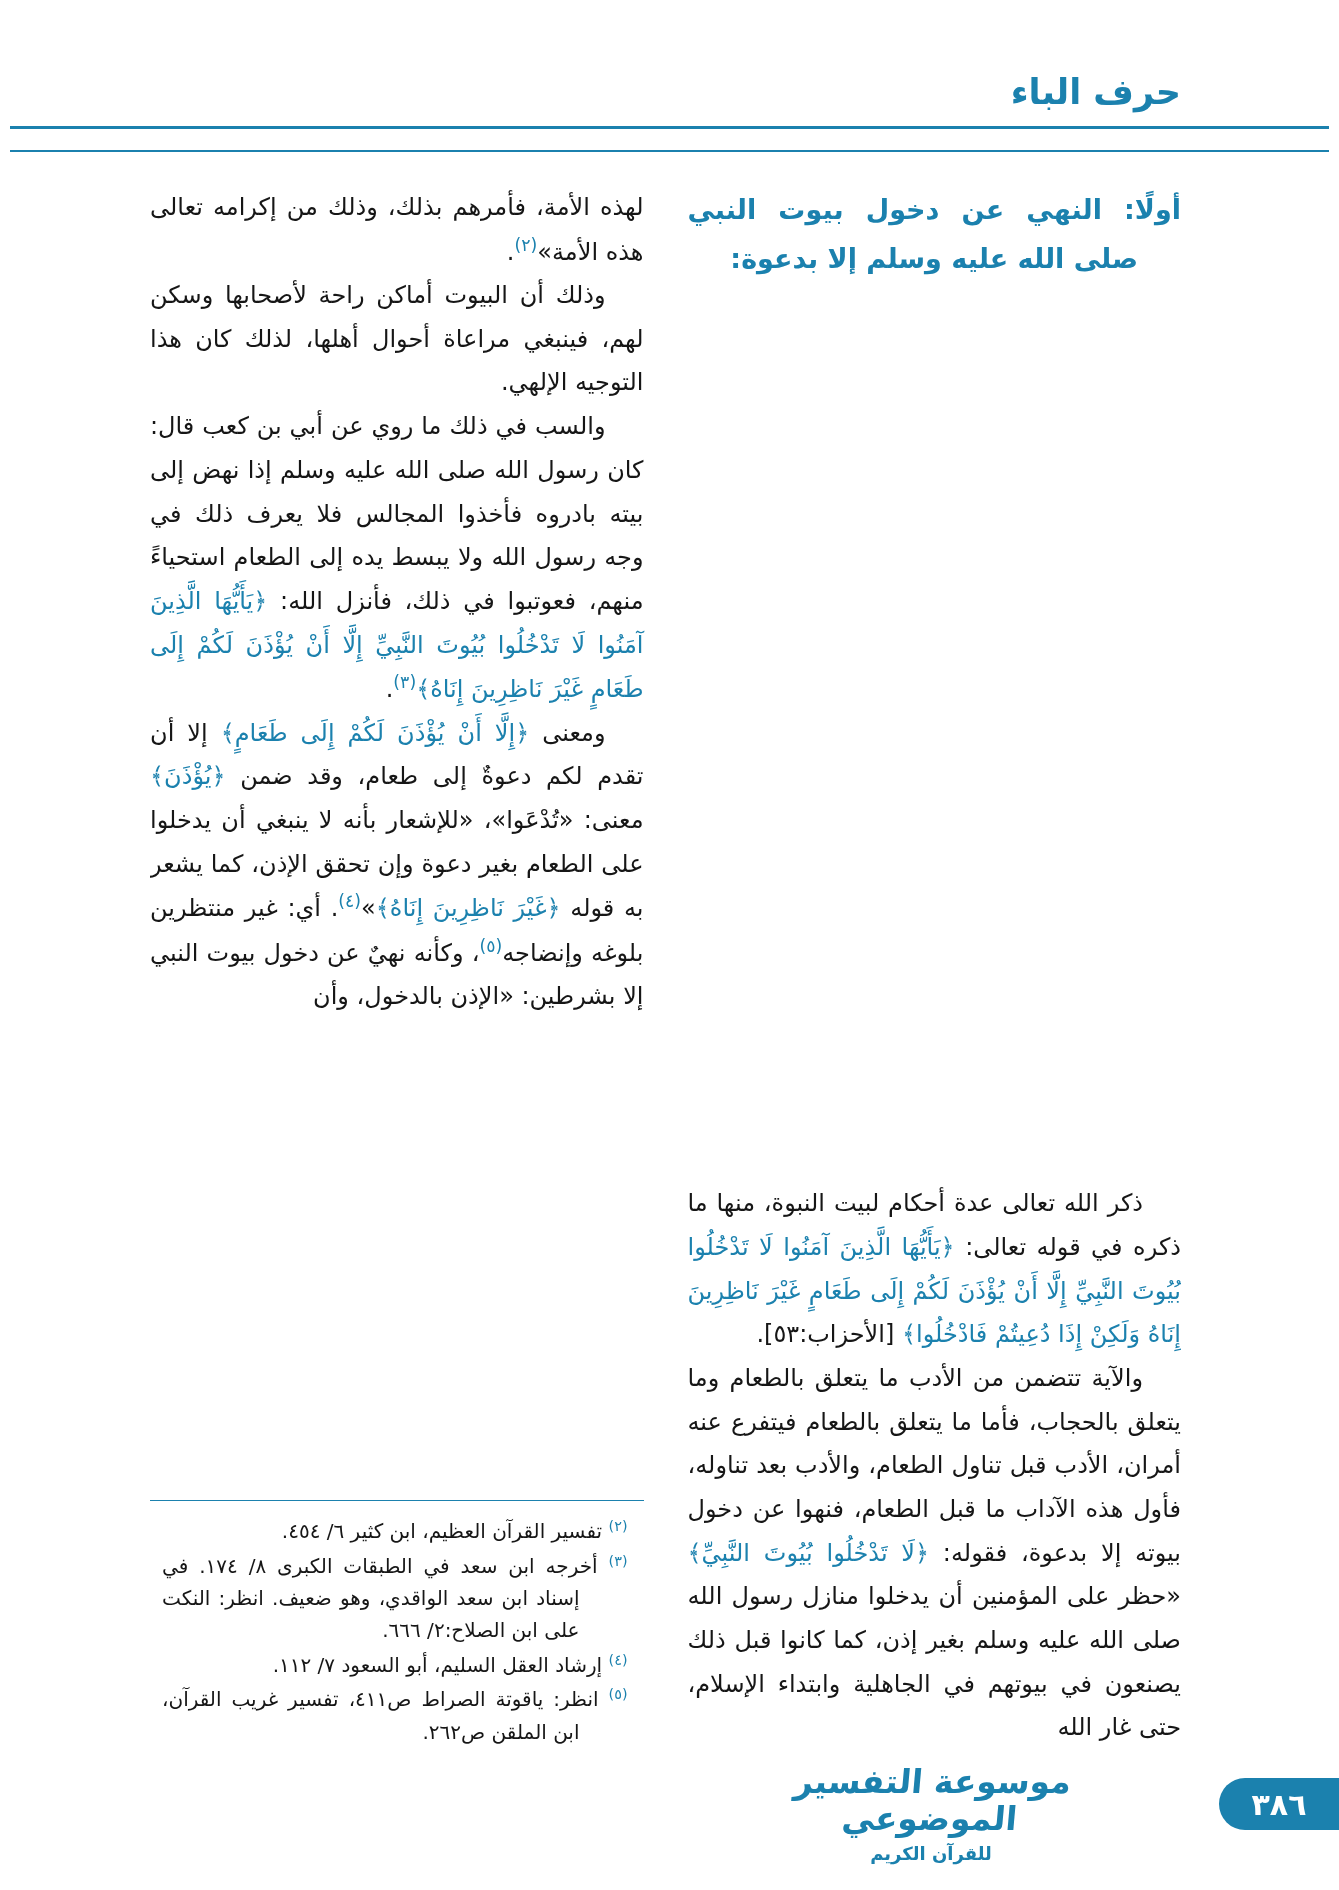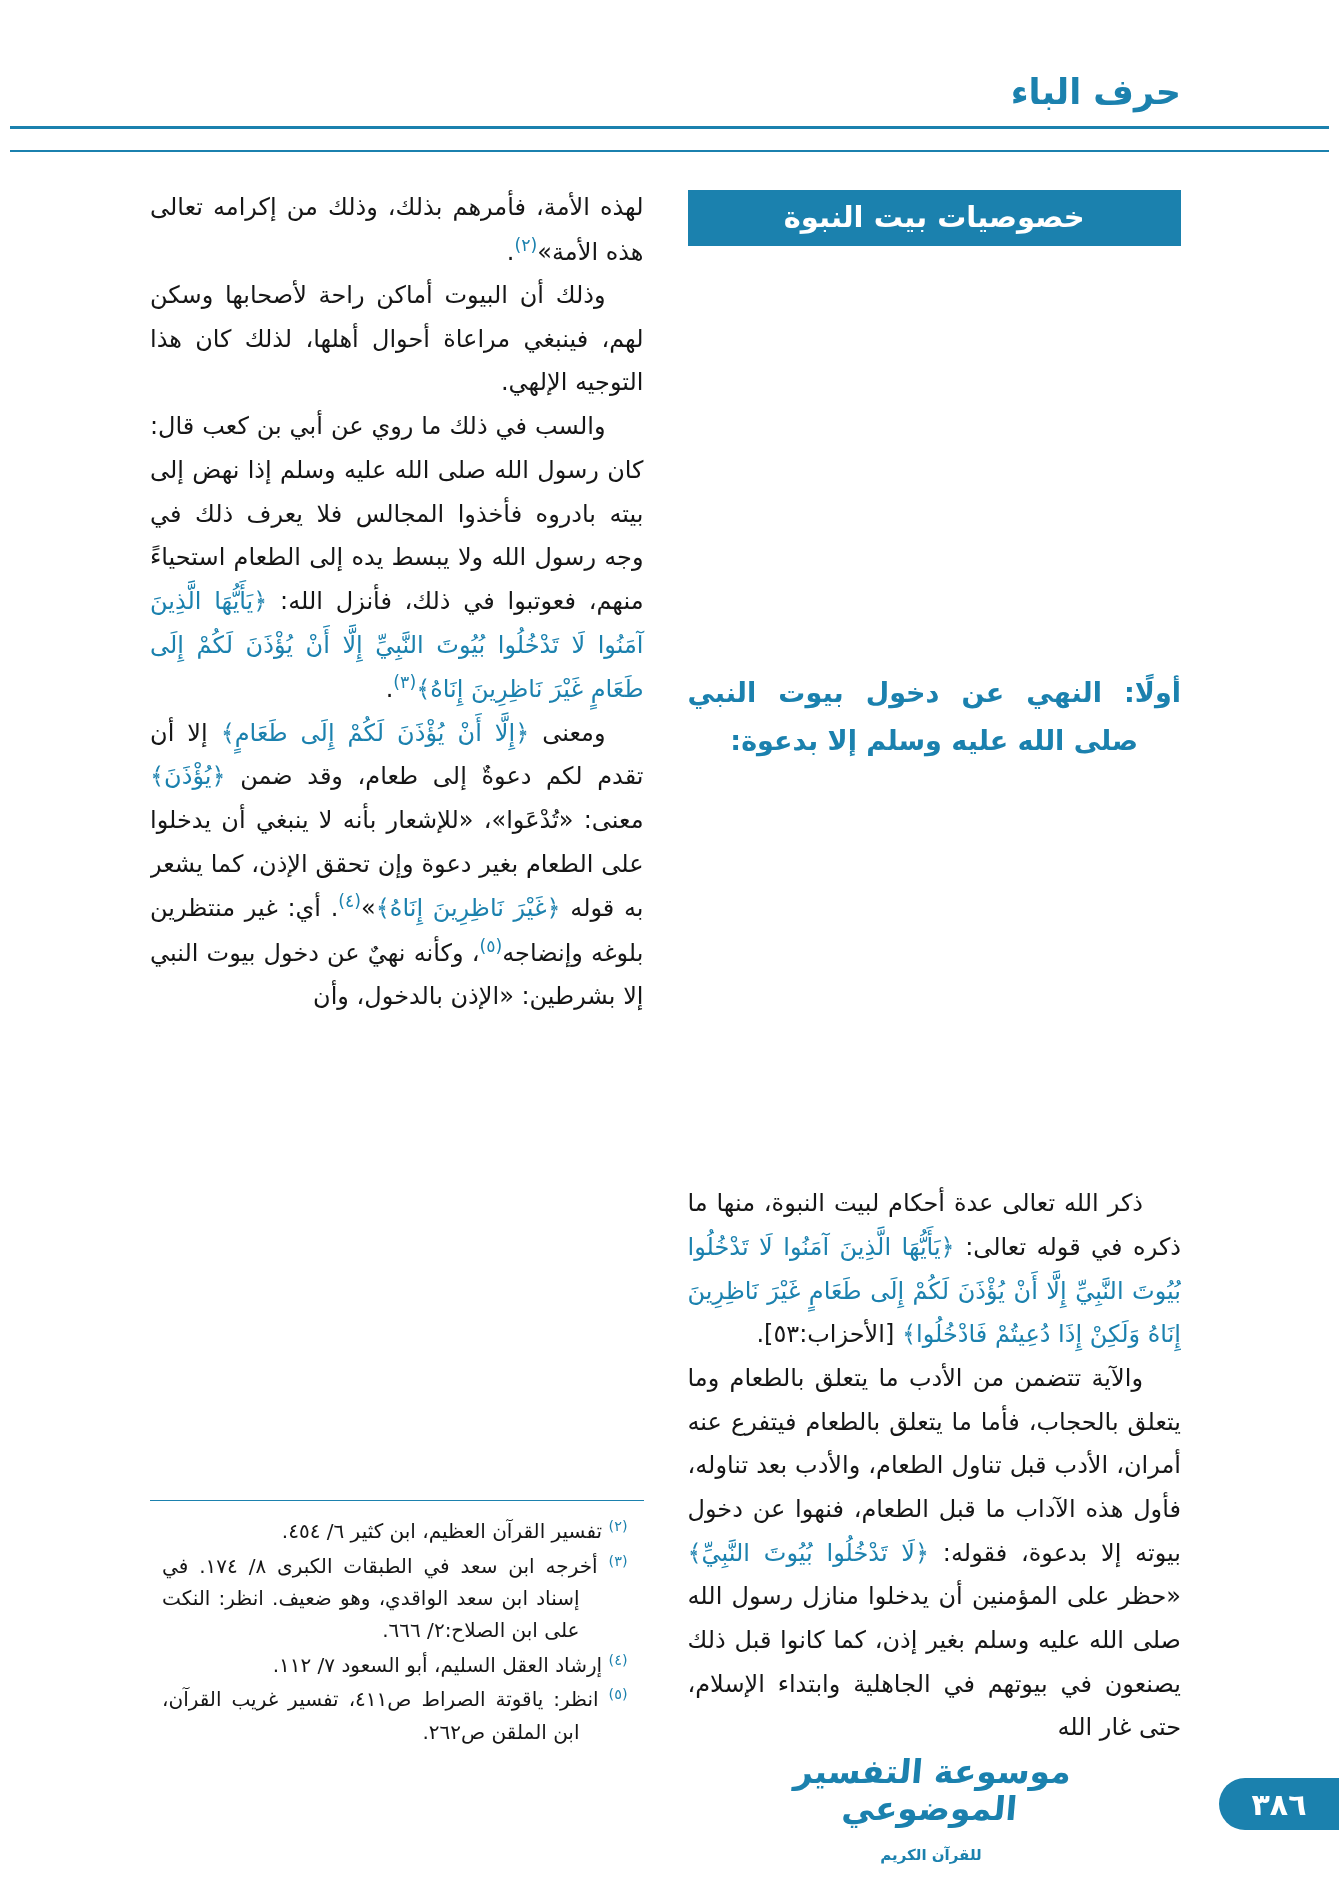--- a/index.html
+++ b/index.html
@@ -103,21 +103,21 @@
     width: 340px;
     text-align: center;
     color: var(--accent);
   }
   .logo-main {
     font-size: 33px;
     font-weight: bold;
     line-height: 1.12;
     transform: skewX(-5deg);
   }
-  .logo-sub { font-size: 15px; margin-top: 18px; font-weight: bold; }
+  .logo-sub { font-size: 18px; margin-top: 5px; font-weight: bold; }
 
   .page-pill {
     position: absolute; right: 0; bottom: 60px;
     width: 120px; height: 52px;
     background: var(--accent);
     color: #ffffff;
     display: flex; align-items: center; justify-content: center;
     font-size: 30px; font-weight: bold;
     border-radius: 28px 0 0 28px;
   }
@@ -127,21 +127,20 @@
 
 <div class="page">
 
   <div class="chapter-title">حرف الباء</div>
   <div class="rule-thick"></div>
   <div class="rule-thin"></div>
 
   <div class="columns">
 
     <section class="col col-first">
-      <div class="section-box">خصوصيات بيت النبوة</div>
       <h2 class="sub-heading">أولًا: النهي عن دخول بيوت النبي صلى الله عليه وسلم إلا بدعوة:</h2>
       <div class="body">
           <p class="para ind"><span class="seg-n">ذكر الله تعالى عدة أحكام لبيت النبوة، منها ما ذكره في قوله تعالى: </span><span class="seg-q">﴿يَأَيُّهَا الَّذِينَ آمَنُوا لَا تَدْخُلُوا بُيُوتَ النَّبِيِّ إِلَّا أَنْ يُؤْذَنَ لَكُمْ إِلَى طَعَامٍ غَيْرَ نَاظِرِينَ إِنَاهُ وَلَكِنْ إِذَا دُعِيتُمْ فَادْخُلُوا﴾</span><span class="seg-n"> [الأحزاب:٥٣].</span></p>
           <p class="para ind"><span class="seg-n">والآية تتضمن من الأدب ما يتعلق بالطعام وما يتعلق بالحجاب، فأما ما يتعلق بالطعام فيتفرع عنه أمران، الأدب قبل تناول الطعام، والأدب بعد تناوله، فأول هذه الآداب ما قبل الطعام، فنهوا عن دخول بيوته إلا بدعوة، فقوله: </span><span class="seg-q">﴿لَا تَدْخُلُوا بُيُوتَ النَّبِيِّ﴾</span><span class="seg-n"> «حظر على المؤمنين أن يدخلوا منازل رسول الله صلى الله عليه وسلم بغير إذن، كما كانوا قبل ذلك يصنعون في بيوتهم في الجاهلية وابتداء الإسلام، حتى غار الله</span></p>
         </div>
     </section>
 
     <section class="col col-second">
       <div class="body">
           <p class="para"><span class="seg-n">لهذه الأمة، فأمرهم بذلك، وذلك من إكرامه تعالى هذه الأمة»</span><span class="seg-r">(٢)</span><span class="seg-n">.</span></p>

